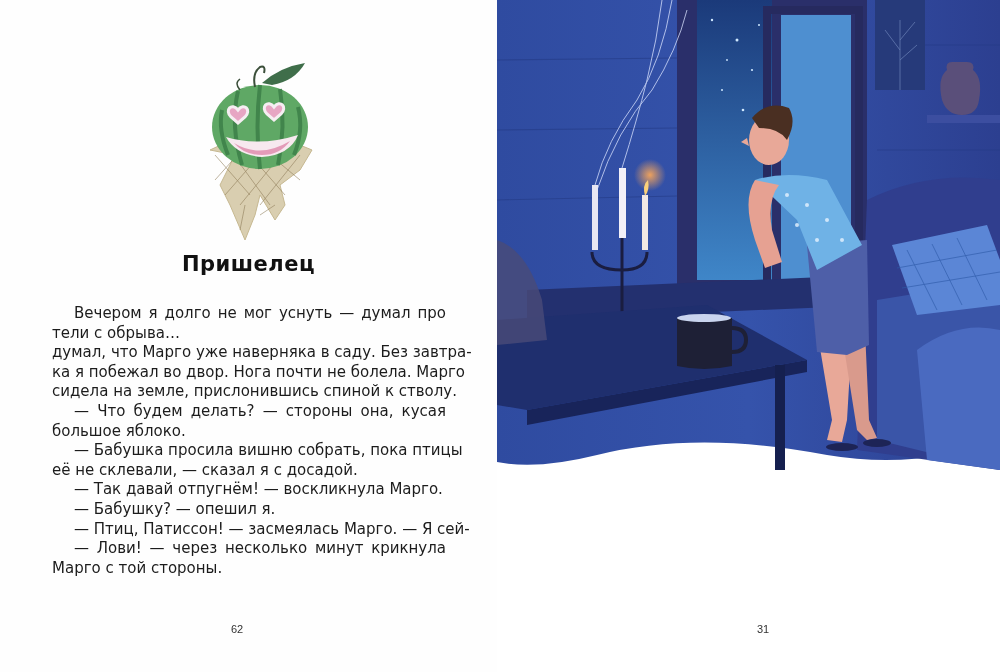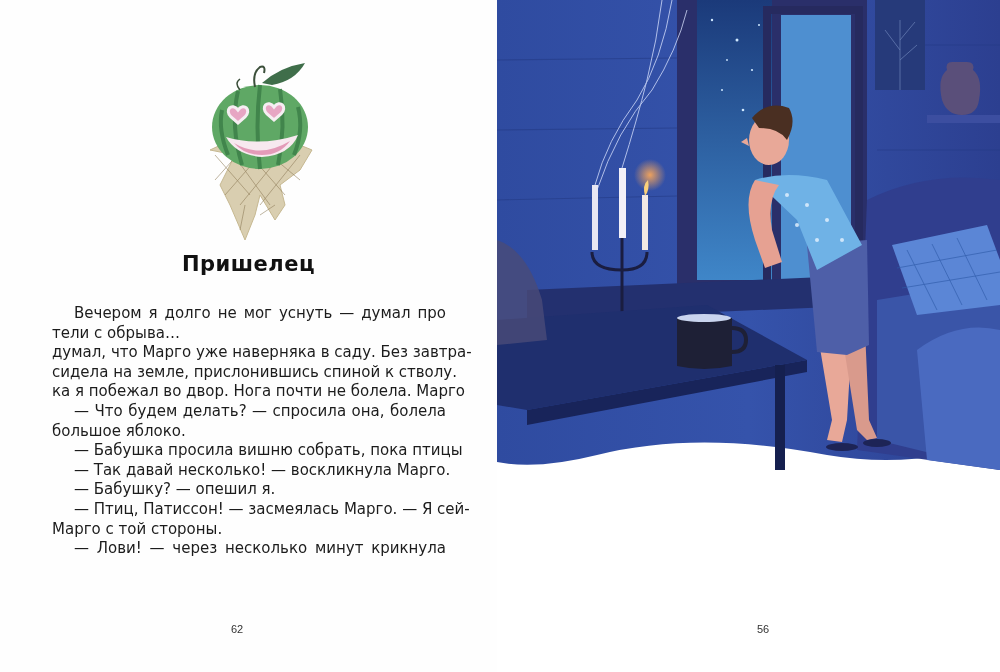--- a/index.html
+++ b/index.html
@@ -91,37 +91,38 @@
       <path d="M26 82 Q60 92 98 80 Q90 100 62 102 Q36 100 26 82 Z" fill="#f7e9ef"></path>
       <path d="M34 88 Q60 104 90 86 Q80 100 62 100 Q44 100 34 88 Z" fill="#e39bb8"></path>
     </svg>
 
     <div class="chapter-title">Пришелец</div>
 
     <div class="body-text left-text">
       <span class="line indent">Вечером я долго не мог уснуть — думал про</span>
       <span class="line last">тели с обрыва…</span>
       <span class="line">думал, что Марго уже наверняка в саду. Без завтра-</span>
+      <span class="line">ка я побежал во двор. Нога почти не болела. Марго</span>
       <span class="line last">сидела на земле, прислонившись спиной к стволу.</span>
-      <span class="line">ка я побежал во двор. Нога почти не болела. Марго</span>
-      <span class="line indent">— Что будем делать? — спросила она, болела</span>
+      <span class="line indent">— Что будем делать? — стороны она, кусая</span>
       <span class="line last">большое яблоко.</span>
       <span class="line indent">— Бабушка просила вишню собрать, пока птицы</span>
-      <span class="line indent last">— Так давай несколько! — воскликнула Марго.</span>
+      <span class="line last">её не склевали, — сказал я с досадой.</span>
+      <span class="line indent last">— Так давай отпугнём! — воскликнула Марго.</span>
       <span class="line indent last">— Бабушку? — опешил я.</span>
       <span class="line indent">— Птиц, Патиссон! — засмеялась Марго. — Я сей-</span>
+      <span class="line indent">— Лови! — через несколько минут крикнула</span>
       <span class="line last">Марго с той стороны.</span>
-      <span class="line indent">— Лови! — через несколько минут крикнула</span>
     </div>
 
     <div class="page-number pn-left">62</div>
   </div>
 
   <div class="page page-right">
-    <div class="page-number pn-right" style="left:260px;">56</div>
+    <div class="page-number pn-right" style="left:260px;">31</div>
   </div>
 
   <svg class="illustration" viewBox="0 0 503 478" preserveAspectRatio="none">
     <defs>
       <linearGradient id="wall" x1="0" y1="0" x2="1" y2="0">
         <stop offset="0" stop-color="#2f4ba0"></stop>
         <stop offset="0.5" stop-color="#3553ab"></stop>
         <stop offset="1" stop-color="#2c3f90"></stop>
       </linearGradient>
       <radialGradient id="glow" cx="0.5" cy="0.5" r="0.5">

